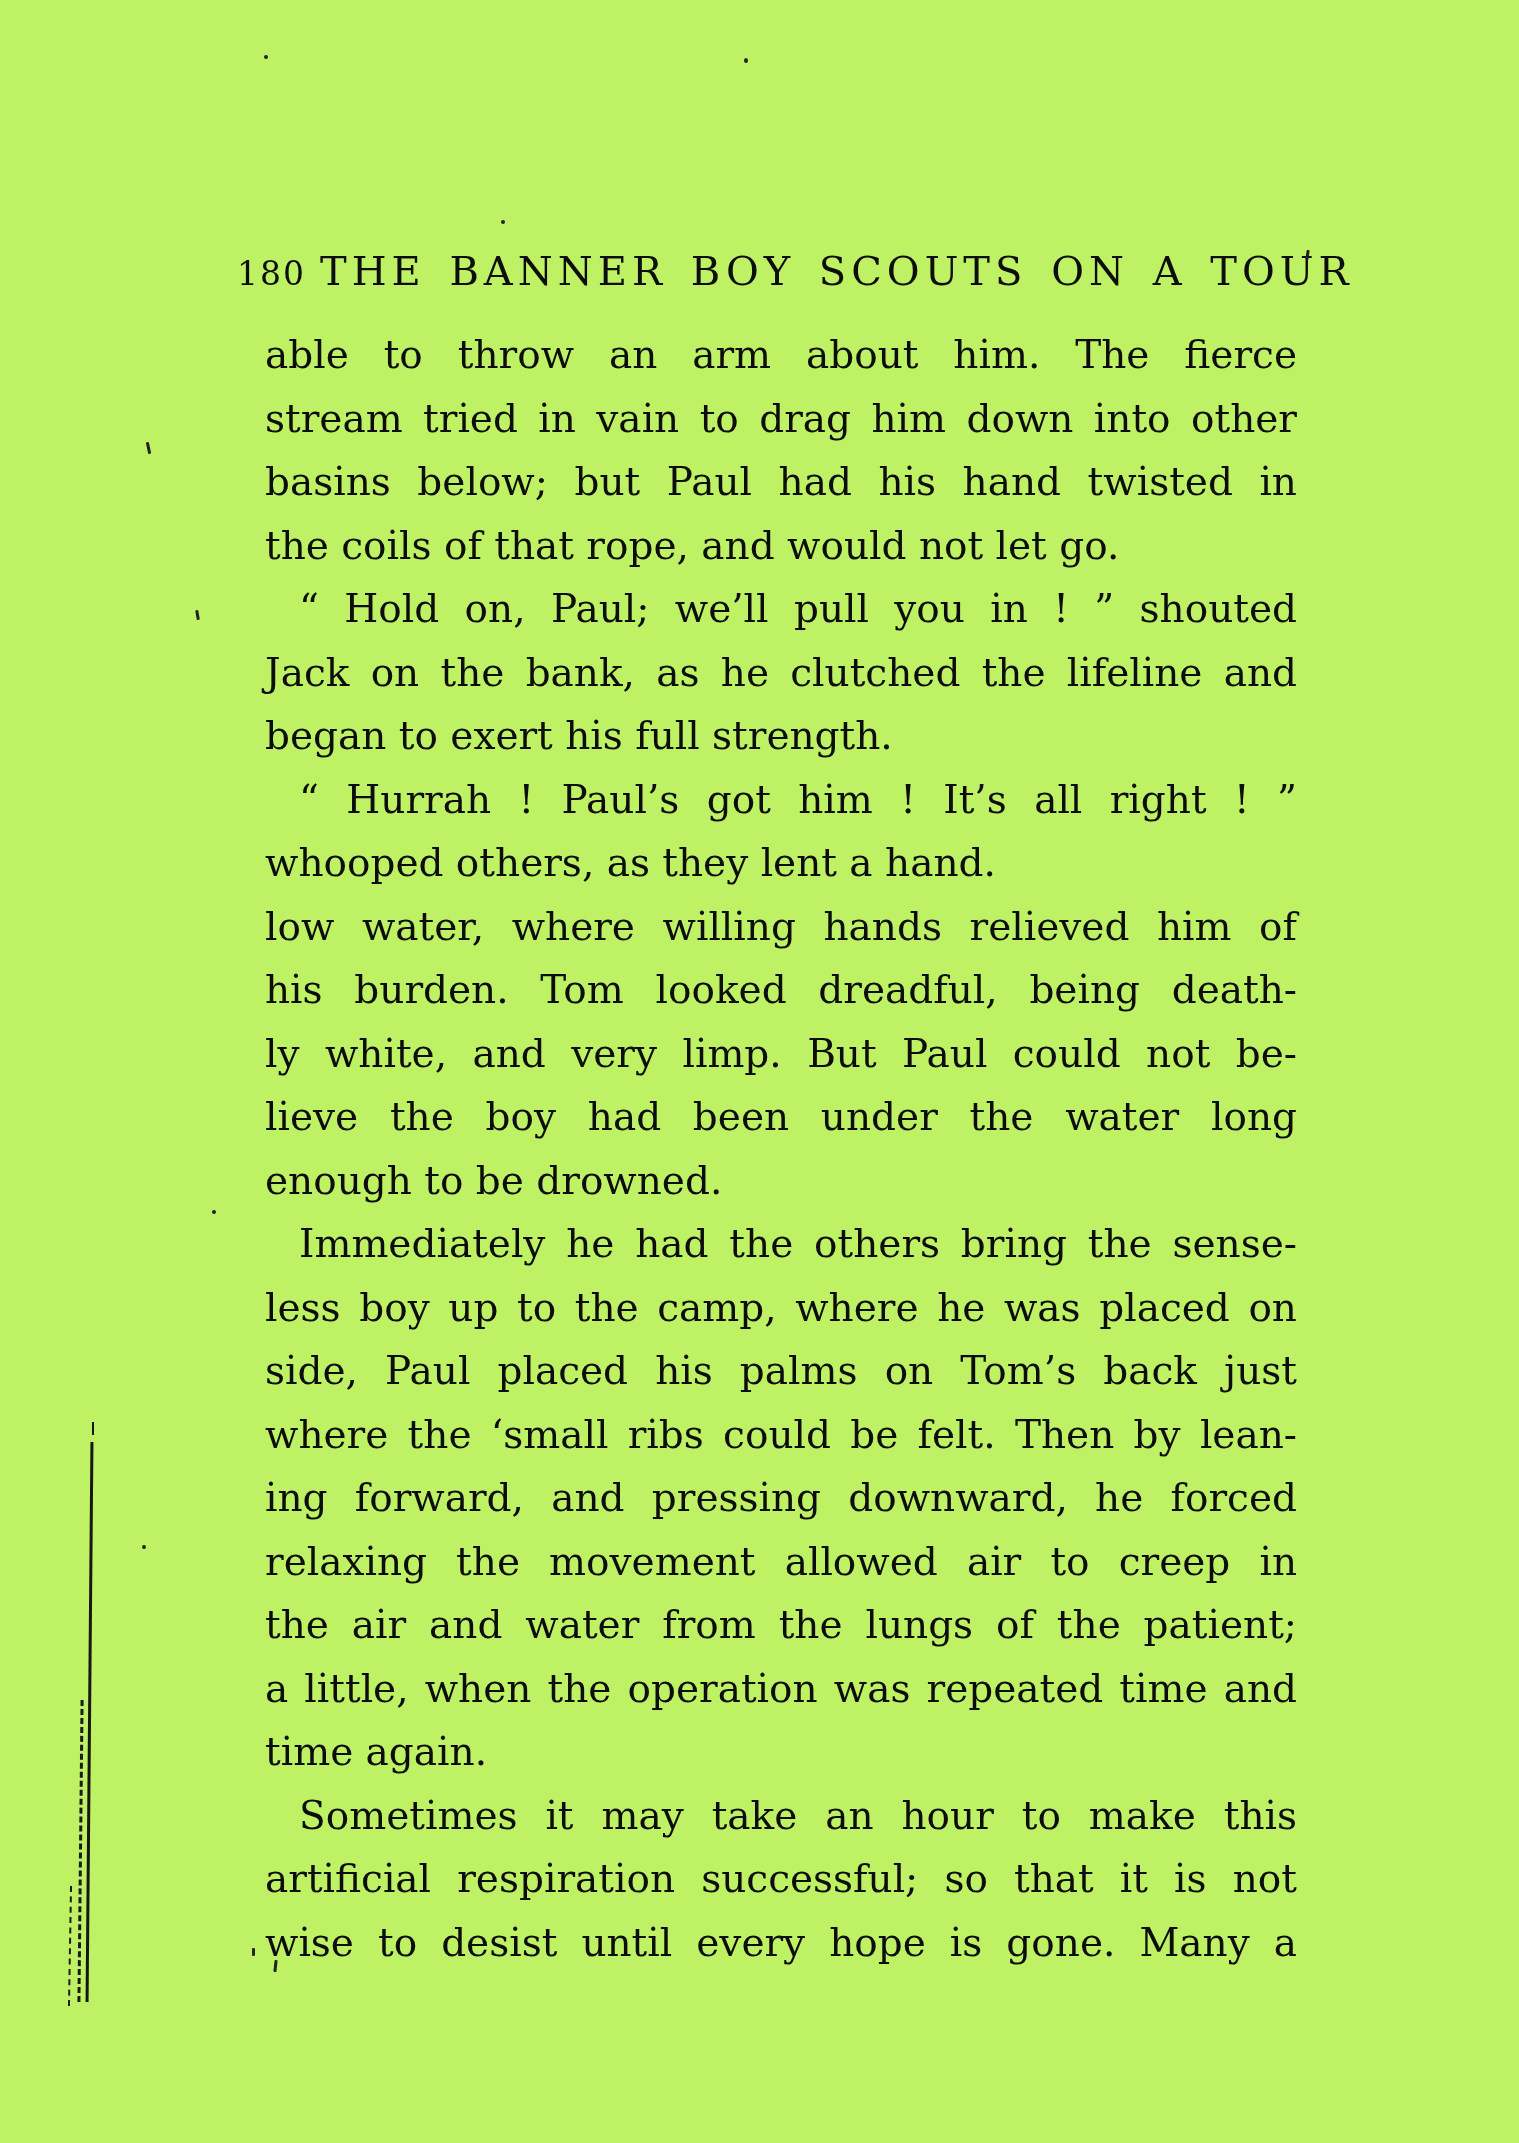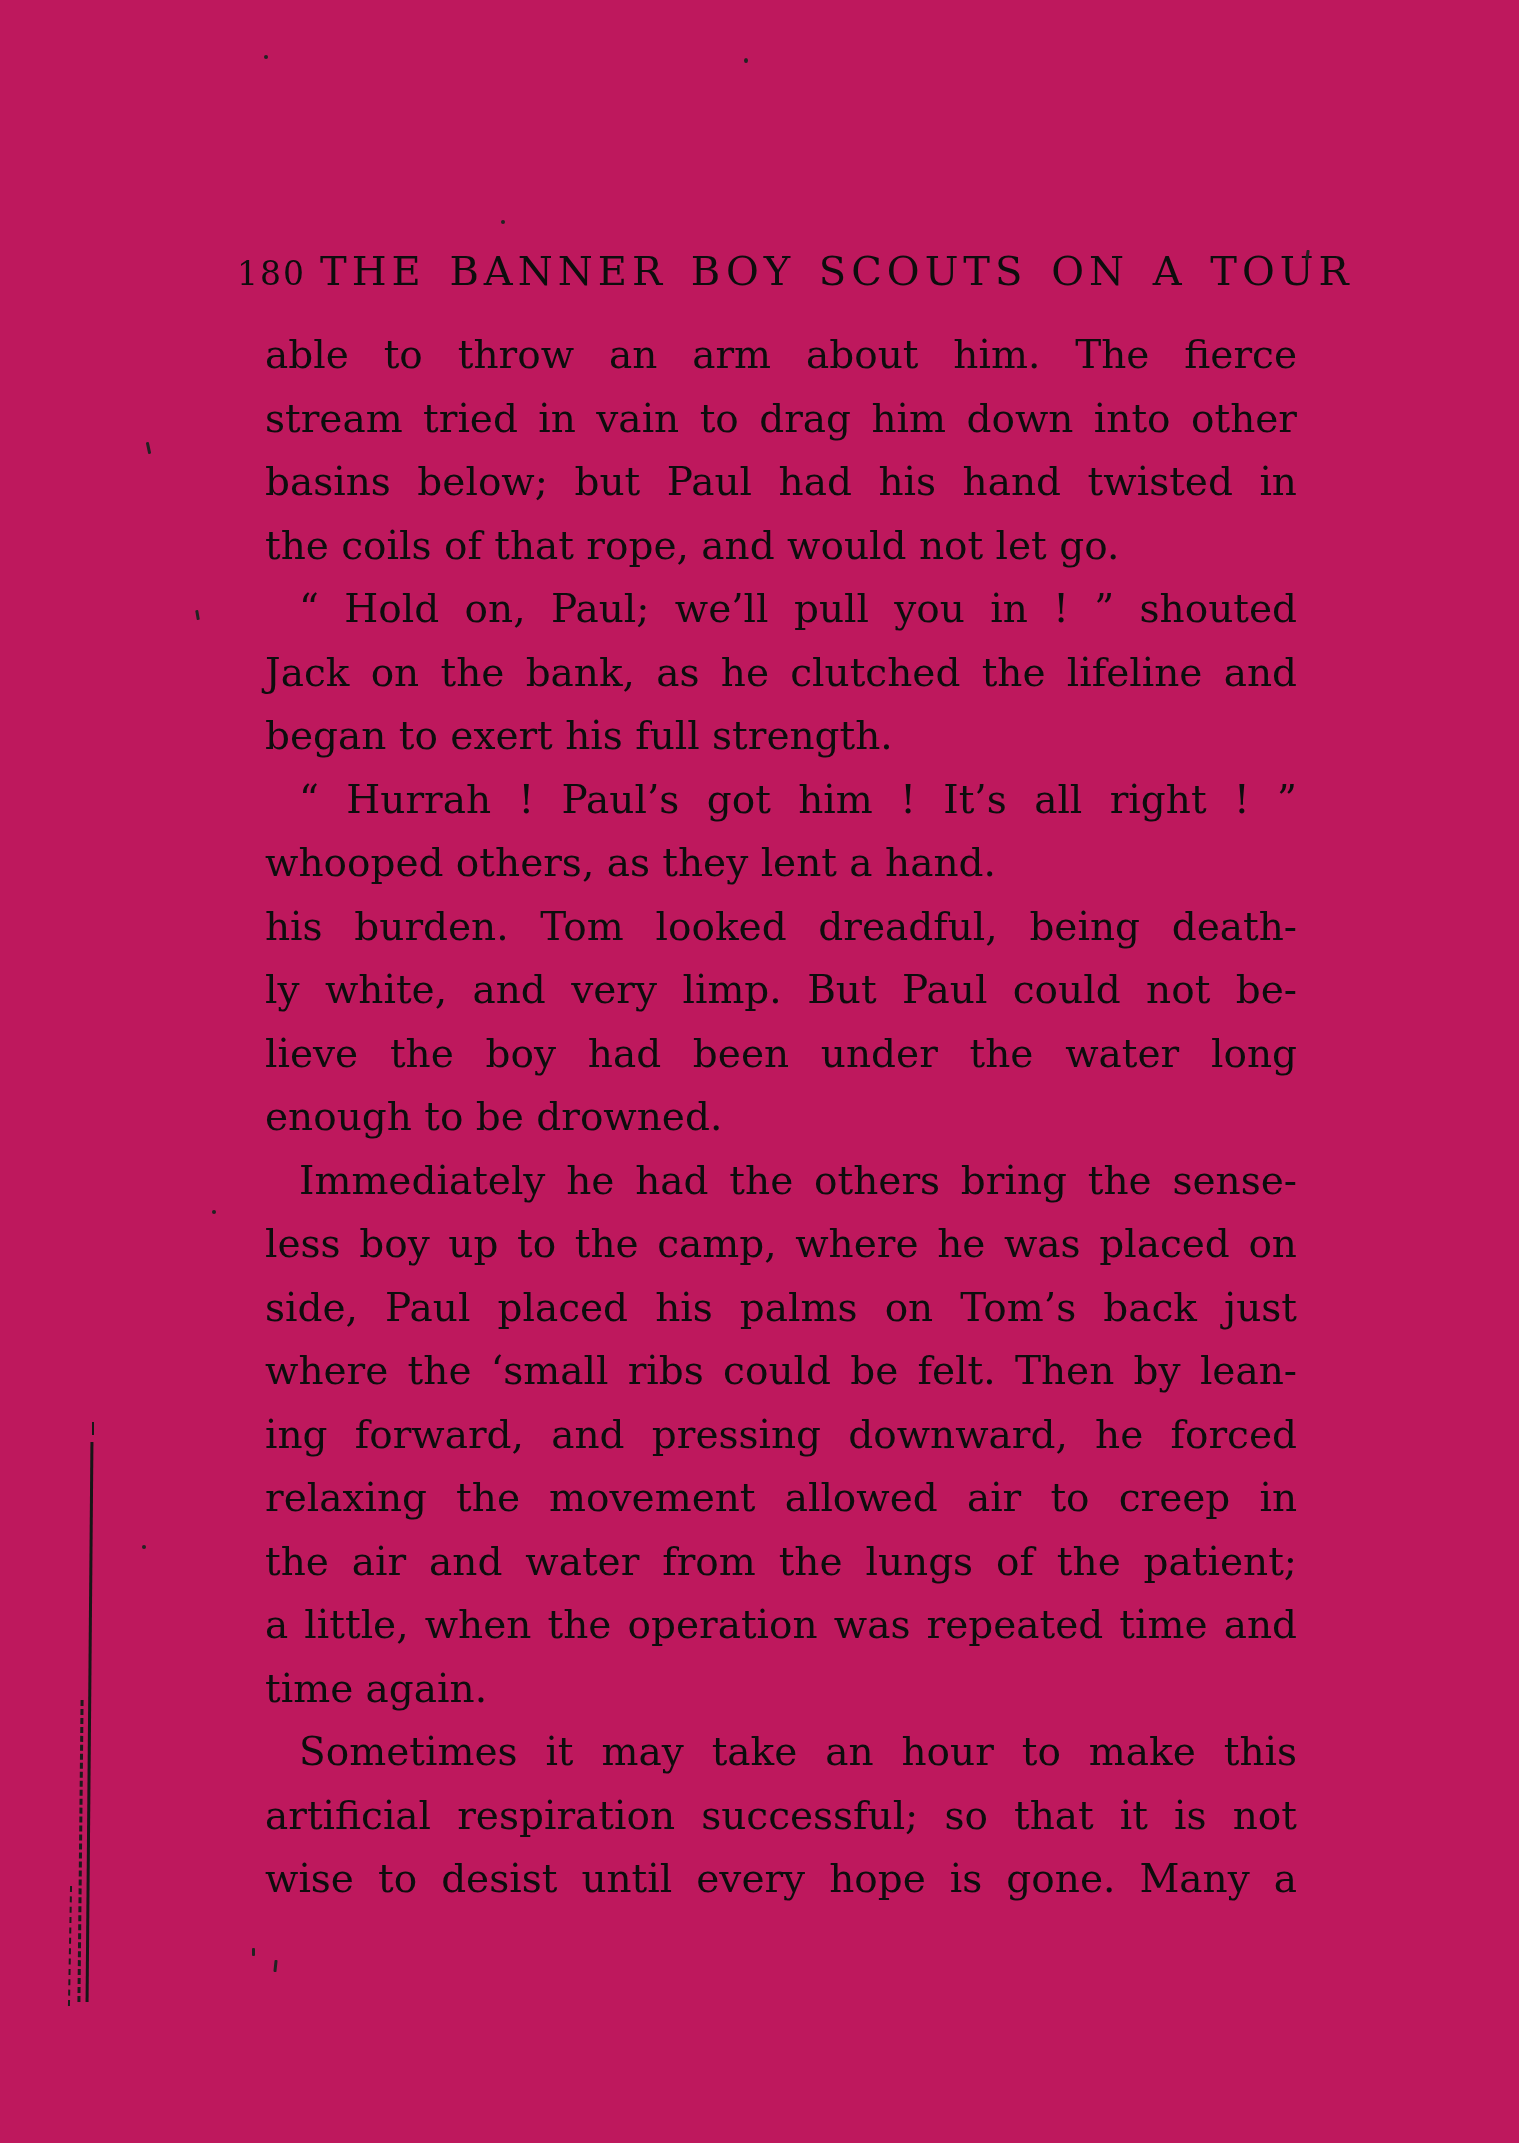--- a/index.html
+++ b/index.html
@@ -4,21 +4,21 @@
 <style>
   html, body {
     margin: 0;
     padding: 0;
     background: #ffffff;
   }
   .page {
     position: relative;
     width: 1519px;
     height: 2143px;
-    background: #be185d;
+    background: #bef264;
     font-family: "DejaVu Serif", "Liberation Serif", serif;
     color: #0d0d0d;
     overflow: hidden;
   }
 
   
   .running-head {
     position: absolute;
     top: 248px;
     left: 237px;
@@ -120,20 +120,21 @@
       <div class="line">Jack on the bank, as he clutched the lifeline and</div>
       <div class="line last">began to exert his full strength.</div>
     </div>
 
     <div class="para">
       <div class="line p-first">“ Hurrah ! Paul’s got him ! It’s all right ! ”</div>
       <div class="line last">whooped others, as they lent a hand.</div>
     </div>
 
     <div class="para">
+      <div class="line">low water, where willing hands relieved him of</div>
       <div class="line">his burden. Tom looked dreadful, being death-</div>
       <div class="line">ly white, and very limp. But Paul could not be-</div>
       <div class="line">lieve the boy had been under the water long</div>
       <div class="line last">enough to be drowned.</div>
     </div>
 
     <div class="para">
       <div class="line p-first">Immediately he had the others bring the sense-</div>
       <div class="line">less boy up to the camp, where he was placed on</div>
       <div class="line">side, Paul placed his palms on Tom’s back just</div>

